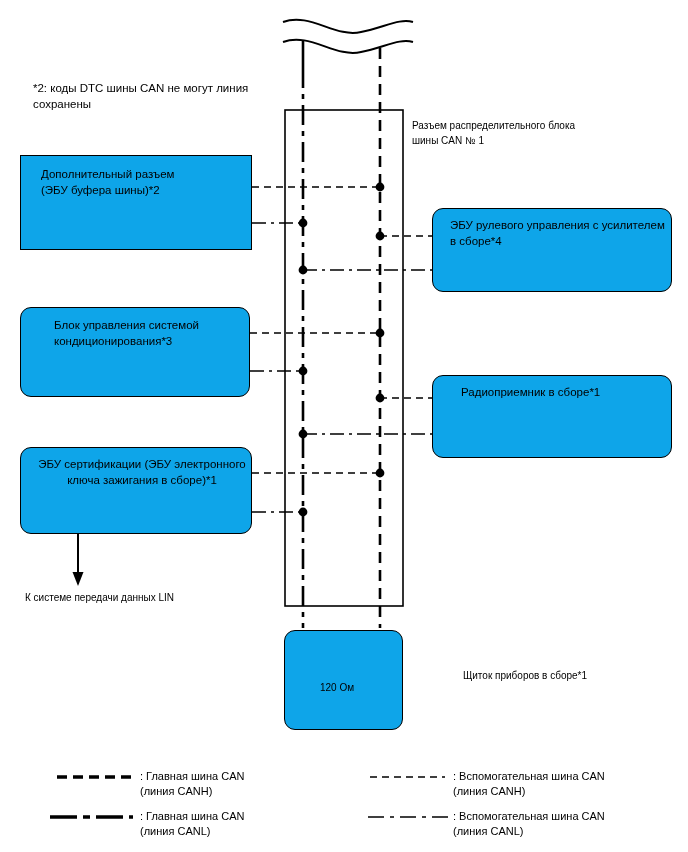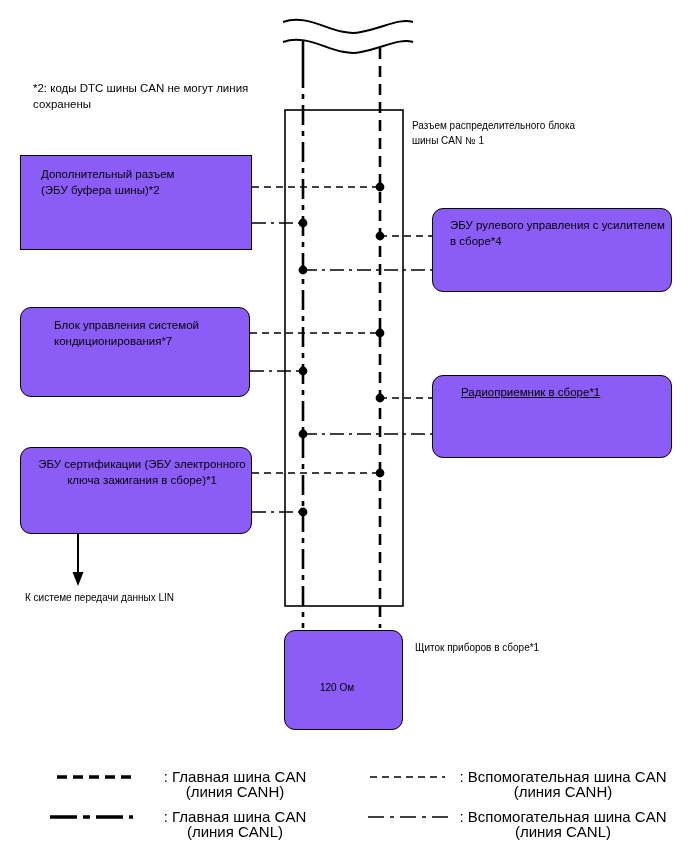--- a/index.html
+++ b/index.html
@@ -9,32 +9,32 @@
     font-family:"Liberation Sans", sans-serif;
     color:#000000;
     position:relative;
     overflow:hidden;
   }
   #stage { position:absolute; left:0; top:0; width:688px; height:852px; }
   .txt { position:absolute; font-size:10px; line-height:15px; white-space:pre-line; color:#000; }
   .box {
     position:absolute;
     border:1.6px solid #000;
-    background:#8b5cf6;
+    background:#0ea5e9;
     box-sizing:border-box;
   }
   .box.rounded { border-radius:11px; }
   .box .lbl {
     position:absolute;
     font-size:11.5px;
     line-height:15.5px;
     white-space:pre-line;
   }
   svg { position:absolute; left:0; top:0; }
-  .legend-text { position:absolute; font-size:15px; line-height:15px; white-space:pre-line;text-align:center; }
+  .legend-text { position:absolute; font-size:11px; line-height:15px; white-space:pre-line; }
   .note { position:absolute; font-size:11.5px; line-height:16px; white-space:pre-line; }
 </style>
 </head>
 <body>
 
 <div id="stage">
 
   <div class="note" style="left:33px; top:80px; width:230px;">*2: коды DTC шины CAN не могут линия
 сохранены</div>
 
@@ -87,40 +87,40 @@
   <div class="txt" style="left:412px; top:118px; width:200px;">Разъем распределительного блока
 шины CAN № 1</div>
 
   <div class="box" style="left:20px; top:155px; width:232px; height:95px;">
     <span class="lbl" style="left:20px; top:11px; width:205px;">Дополнительный разъем
 (ЭБУ буфера шины)*2</span>
   </div>
 
   <div class="box rounded" style="left:20px; top:307px; width:230px; height:90px;">
     <span class="lbl" style="left:33px; top:10px; width:195px;">Блок управления системой
-кондиционирования*7</span>
+кондиционирования*3</span>
   </div>
 
   <div class="box rounded" style="left:20px; top:447px; width:232px; height:87px;">
     <span class="lbl" style="left:10px; top:9px; width:222px;text-align:center;">ЭБУ сертификации (ЭБУ электронного
 ключа зажигания в сборе)*1</span>
   </div>
 
   <div class="box rounded" style="left:432px; top:208px; width:240px; height:84px;">
     <span class="lbl" style="left:17px; top:9px; width:222px;">ЭБУ рулевого управления с усилителем
 в сборе*4</span>
   </div>
 
   <div class="box rounded" style="left:432px; top:375px; width:240px; height:83px;">
-    <span class="lbl" style="left:28px; top:9px; width:210px;text-decoration:underline;">Радиоприемник в сборе*1</span>
+    <span class="lbl" style="left:28px; top:9px; width:210px;">Радиоприемник в сборе*1</span>
   </div>
 
   <div class="box rounded" style="left:284px; top:630px; width:119px; height:100px;"></div>
   <div class="txt" style="left:320px; top:680px; width:70px; text-align:left;">120 Ом</div>
-  <div class="txt" style="left:415px; top:640px; width:220px;">Щиток приборов в сборе*1</div>
+  <div class="txt" style="left:415px; top:668px; width:220px;text-align:center;">Щиток приборов в сборе*1</div>
 
   <div class="txt" style="left:25px; top:590px; width:230px;">К системе передачи данных LIN</div>
 
   <svg width="688" height="852" viewBox="0 0 688 852">
     <line x1="57" y1="777" x2="133" y2="777" stroke="#000" stroke-width="3.4" stroke-dasharray="10 6"></line>
     <line x1="50" y1="817" x2="133" y2="817" stroke="#000" stroke-width="3.4" stroke-dasharray="27 6 7 6"></line>
     <line x1="370" y1="777" x2="445" y2="777" stroke="#000" stroke-width="1.5" stroke-dasharray="7 5"></line>
     <line x1="368" y1="817" x2="448" y2="817" stroke="#000" stroke-width="1.5" stroke-dasharray="16 6 4 6"></line>
   </svg>
 

